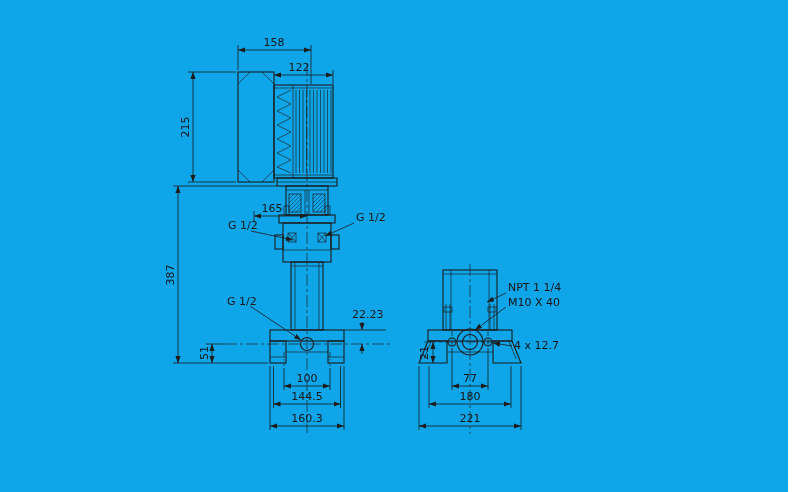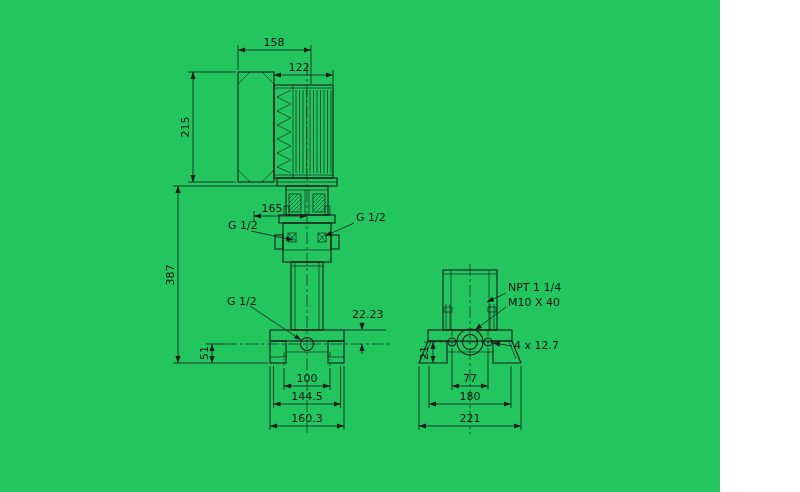--- a/index.html
+++ b/index.html
@@ -1,16 +1,16 @@
 <!DOCTYPE html>
 <html><head>
 <meta charset="utf-8">
 <style>
   html,body{margin:0;padding:0;background:#ffffff;}
-  .canvas{position:relative;width:720px;height:492px;background:#22c55e;overflow:hidden;
+  .canvas{position:relative;width:788px;height:492px;background:#0ea5e9;overflow:hidden;
           font-family:"DejaVu Sans","Liberation Sans",sans-serif;}
   svg{display:block;}
   svg text{font-family:"DejaVu Sans","Liberation Sans",sans-serif;font-size:11px;fill:#151515;}
   .obj{fill:none;stroke:#1c1c1c;stroke-width:1.1;}
   .thin{fill:none;stroke:#1c1c1c;stroke-width:0.65;}
   .dim{fill:none;stroke:#1c1c1c;stroke-width:0.8;}
   .cl{fill:none;stroke:#1c1c1c;stroke-width:0.65;stroke-dasharray:12 3 3 3;}
   .hole-cl{fill:none;stroke:#1c1c1c;stroke-width:0.65;stroke-dasharray:5 2 1.5 2;}
 </style>
 </head>

